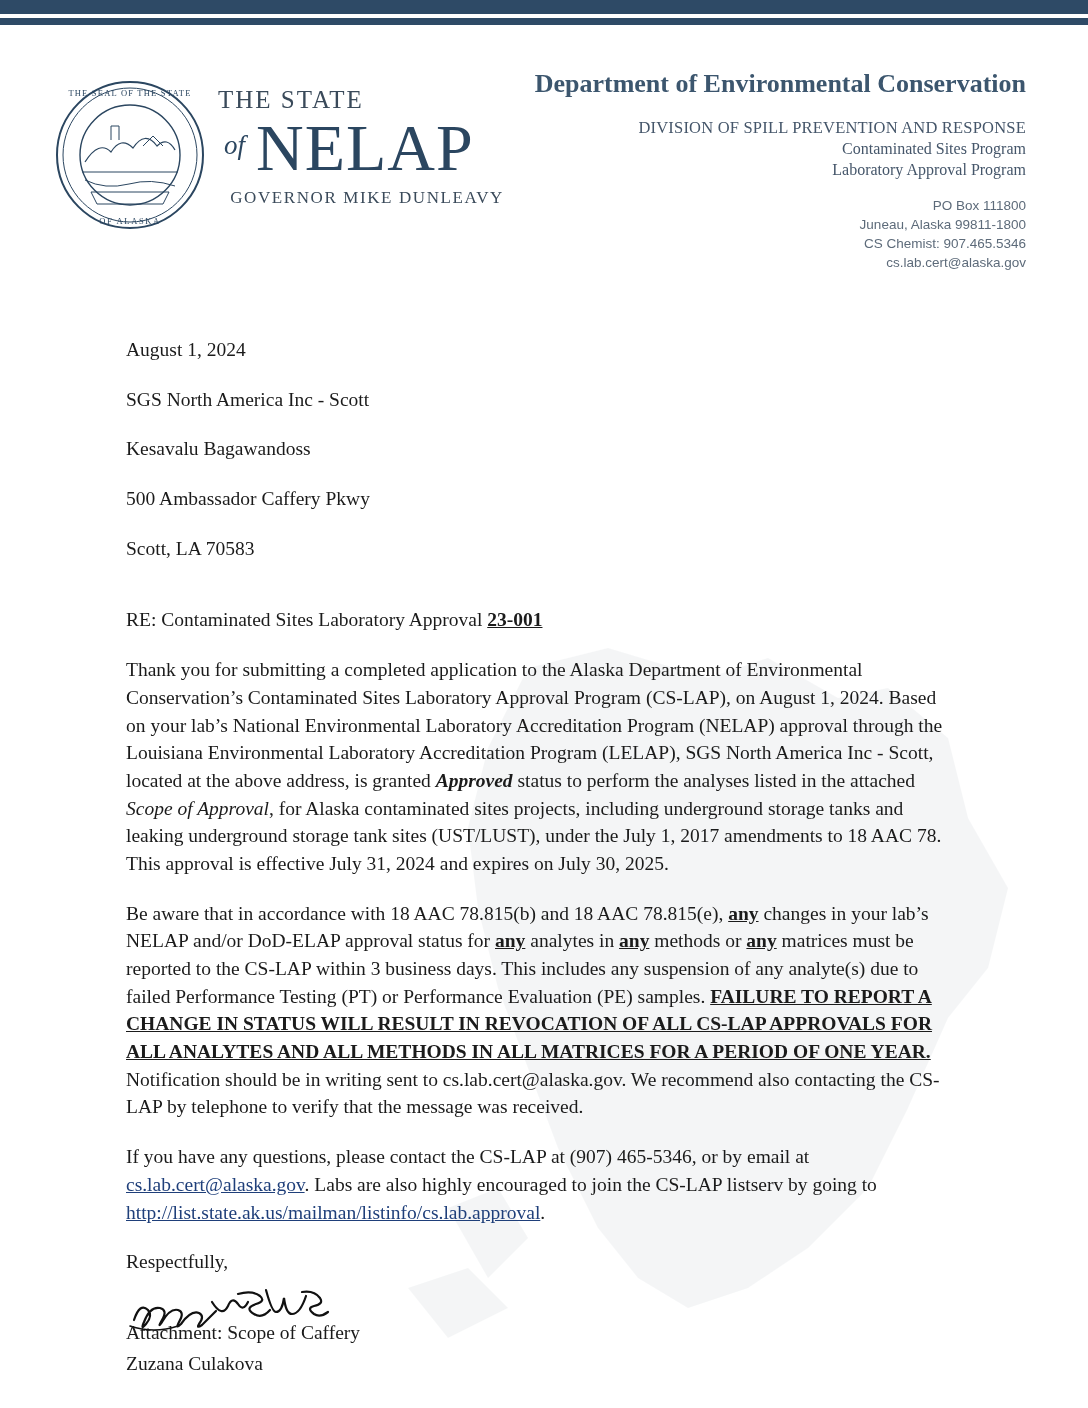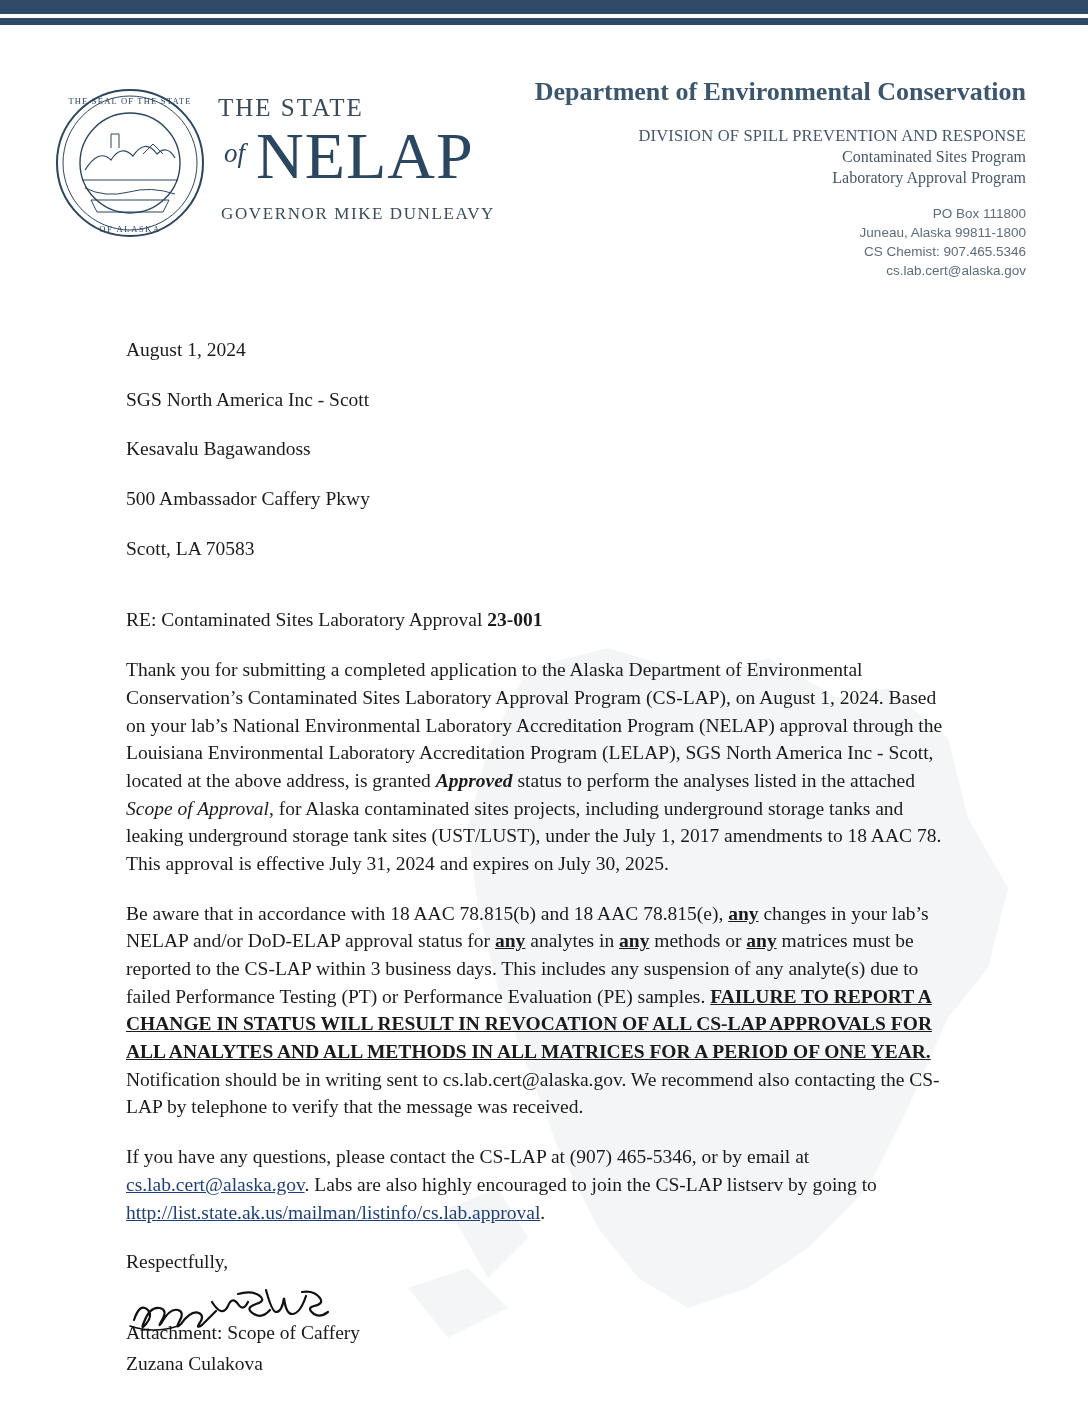--- a/index.html
+++ b/index.html
@@ -46,21 +46,21 @@
     bottom: 60px;
     width: 640px;
     height: 760px;
     opacity: 0.06;
     pointer-events: none;
   }
 
   
   .header {
     position: absolute;
-    top: 68px; left: 0;
+    top: 60px; left: 0;
     width: 1088px;
     height: 250px;
   }
   .seal {
     position: absolute;
     left: 55px;
     top: 20px;
     width: 150px;
     height: 150px;
   }
@@ -96,23 +96,23 @@
     top: -4px;
     font-size: 66px;
     letter-spacing: 1px;
     color: #2b4660;
     font-family: "Liberation Serif", serif;
   }
   .aw-gov {
     font-size: 17px;
     letter-spacing: 1.6px;
     color: #3a4a5a;
-    text-align: center;
+    text-align: right;
     width: 292px;
-    margin-top: 16px;
+    margin-top: 8px;
   }
 
   .dept-block {
     position: absolute;
     right: 62px;
     top: 8px;
     width: 500px;
     text-align: right;
   }
   .dept-title {
@@ -149,21 +149,21 @@
     width: 826px;
     font-size: 19.5px;
     line-height: 1.42;
     color: #1b1b1b;
   }
   .letter p {
     margin: 0 0 22px 0;
   }
   .addr-line { margin: 0; }
   .block-gap { height: 22px; }
-  .bold { font-weight: bold; }
+  .bold { font-weight: bold; text-decoration: underline; }
   .bu { font-weight: bold; text-decoration: underline; }
   .ital { font-style: italic; }
   .bold-ital { font-weight: bold; font-style: italic; }
   a.link {
     color: #1f3f7a;
     text-decoration: underline;
   }
   .sig-name { margin-top: 6px; }
   .signature {
     margin: 2px 0 0 0;

